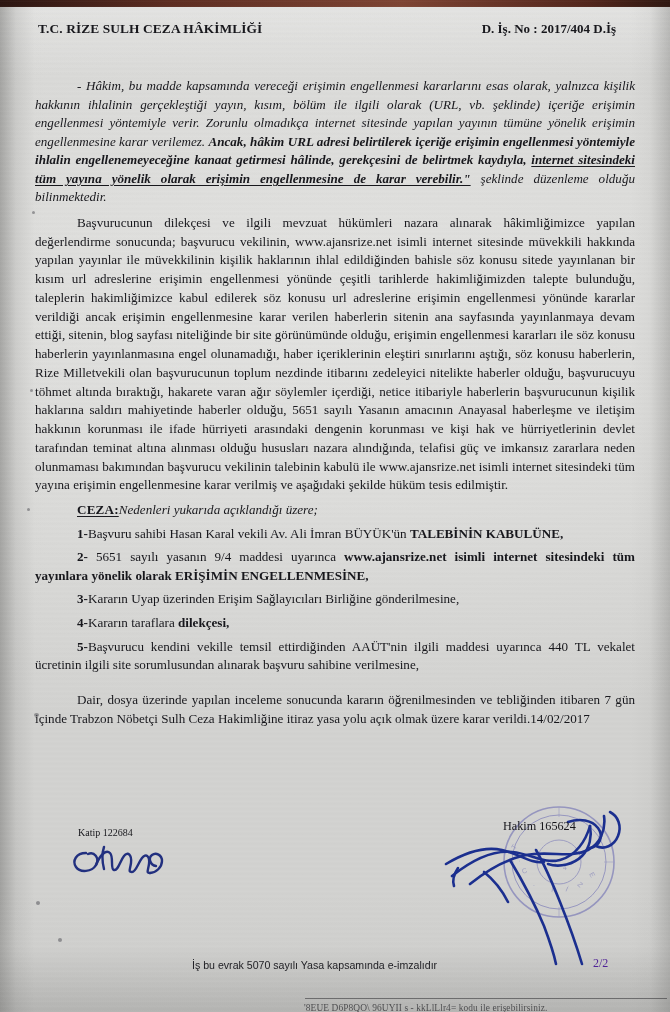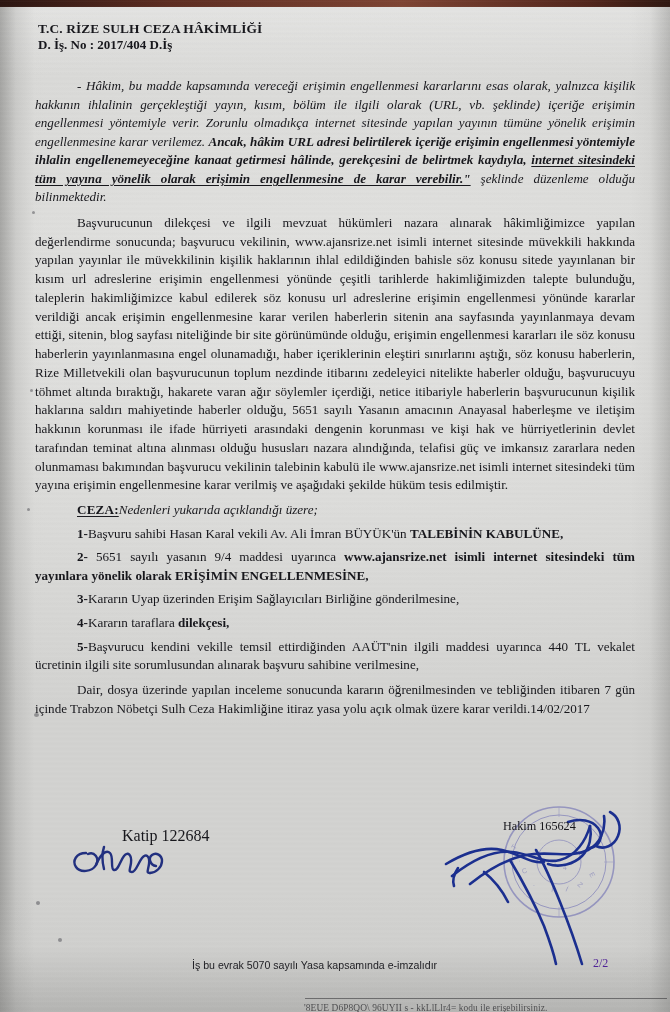--- a/index.html
+++ b/index.html
@@ -64,21 +64,20 @@
   }
 
   
   .doc-header {
     position: absolute;
     left: 38px; top: 14px;
     width: 600px;
     display: flex;
     justify-content: space-between;
     align-items: baseline;
-    flex-direction: column;
   }
   .court-title {
     font-weight: bold;
     font-size: 13.4px;
     letter-spacing: .1px;
     white-space: nowrap;
   }
   .case-no {
     font-weight: bold;
     font-size: 13px;
@@ -107,29 +106,28 @@
   .karar-line { margin-top: 6px; text-indent: 42px; }
   .karar-label {
     font-weight: bold;
     text-decoration: underline;
     text-underline-offset: 2px;
     letter-spacing: .2px;
   }
   .item { margin-top: 5px; text-indent: 42px; line-height: 18.6px; }
   .b { font-weight: bold; }
   .num { font-weight: bold; }
-  .closing { margin-top: 6px; text-indent: 42px; line-height: 18.8px; }
+  .closing { margin-top: 16px; text-indent: 42px; line-height: 18.8px; }
 
   
   .sig-katip {
     position: absolute;
     left: 78px; top: 820px;
-    font-size: 16px;
-    white-space: nowrap;
-    margin-left: 44px;
+    font-size: 10px;
+    white-space: nowrap;
   }
   .sig-hakim {
     position: absolute;
     left: 503px; top: 812px;
     font-size: 12.2px;
     white-space: nowrap;
     z-index: 4;
   }
   .ink { position: absolute; pointer-events: none; }
   .ink-katip { left: 66px; top: 832px; z-index: 3; }

